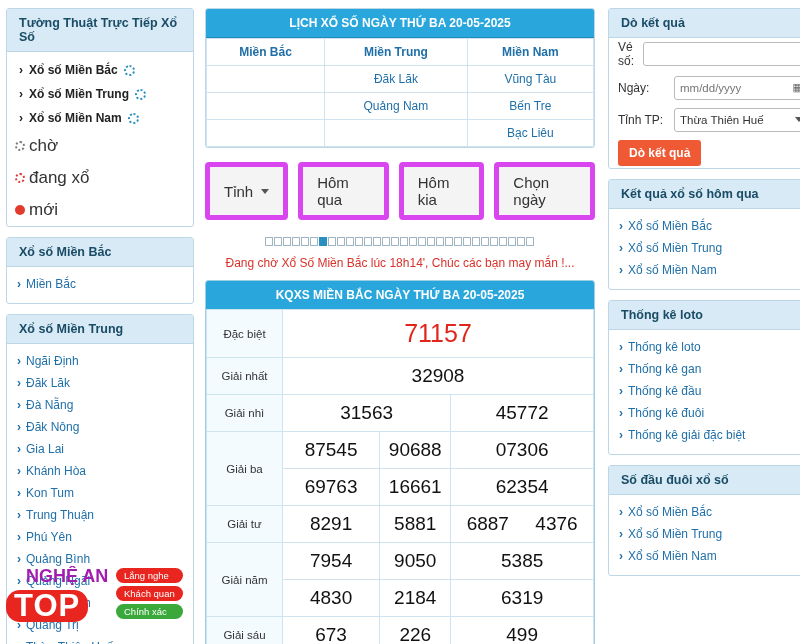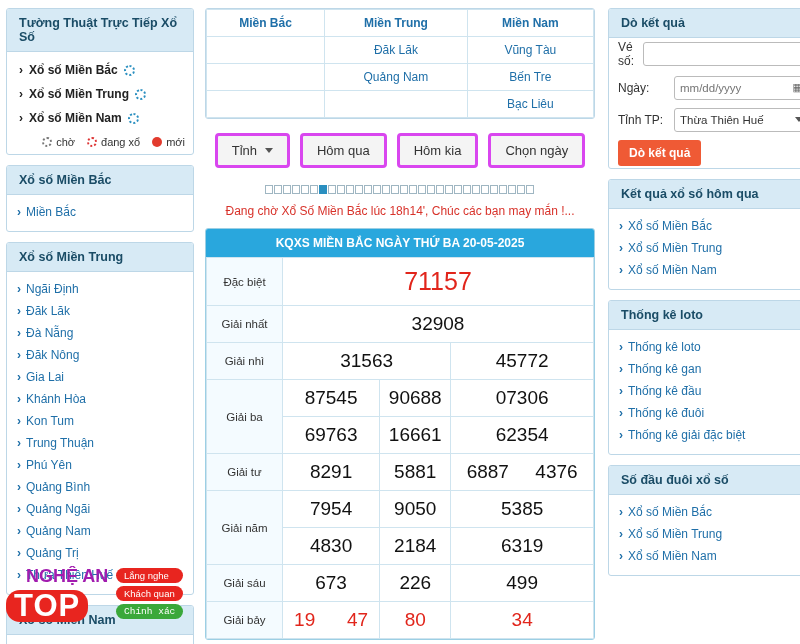--- a/index.html
+++ b/index.html
@@ -66,22 +66,22 @@
     color: #222;
     font-weight: bold;
   }
   .spin {
     display: inline-block;
     width: 11px; height: 11px;
     border: 2px dotted #2a8fc0;
     border-radius: 50%;
   }
   .legend {
-    display: flex; justify-content: flex-end; gap: 12px;
-    padding: 6px 0 4px 0; font-size: 11px; color: #333;
+    display: flex; justify-content: center; gap: 12px;
+    padding: 6px 0 4px 0; font-size: 17px; color: #333; flex-direction: column;
   }
   .legend .dot-wait { width: 10px; height: 10px; border: 2px dotted #777; border-radius: 50%; display:inline-block; }
   .legend .dot-run { width: 10px; height: 10px; border: 2px dotted #d33; border-radius: 50%; display:inline-block; }
   .legend .dot-new { width: 10px; height: 10px; background: #e23b2e; border-radius: 50%; display:inline-block; }
   .legend span.lbl { margin-left: 4px; }
   .legend div { display: flex; align-items: center; }
 
   .mb-box, .mt-box, .mn-box { margin-bottom: 10px; }
 
   
@@ -102,21 +102,21 @@
     font-weight: bold; font-size: 18px; color: #a21caf;
   }
   .badges { position: absolute; left: 110px; top: 2px; }
   .badge {
     display: block;
     background: #e8251f; color: #fff;
     font-size: 9.5px; border-radius: 9px;
     padding: 2px 8px; margin-bottom: 3px;
     white-space: nowrap;
   }
-  .badge.green { background: #3aa83a; font-family: Liberation Mono, monospace; }
+  .badge.green { background: #3aa83a; }
 
   
   .center-col {
     position: absolute; left: 205px; top: 8px; width: 390px;
   }
   .sched-box .panel-head {
     background: #29a7dd; color: #fff; text-align: center;
     border-bottom: 1px solid #1f8bbb;
     font-size: 12px;
   }
@@ -132,24 +132,24 @@
   }
   table.sched th { color: #1f6fa8; font-weight: bold; }
   table.sched td a, table.sched td span.lnk { color: #1f6fa8; }
 
   .ctrl-row {
     display: flex; justify-content: center; gap: 10px;
     margin-top: 14px;
   }
   .btn {
     background: #f4f4f4;
-    border: 3px solid #d946ef;
+    border: 5px solid #d946ef;
     border-radius: 4px;
     padding: 7px 14px;
-    font-size: 13px;
+    font-size: 15px;
     color: #333;
     cursor: pointer;
   }
   .btn.select { display: flex; align-items: center; gap: 8px; }
   .caret {
     width: 0; height: 0;
     border-left: 4px solid transparent;
     border-right: 4px solid transparent;
     border-top: 5px solid #555;
     display: inline-block;
@@ -322,20 +322,21 @@
     <div class="badges">
       <span class="badge">Lắng nghe</span>
       <span class="badge">Khách quan</span>
       <span class="badge green">Chính xác</span>
     </div>
   </div>
 
   <div class="center-col">
 
     <div class="panel sched-box">
+      <div class="panel-head">LỊCH XỔ SỐ NGÀY THỨ BA 20-05-2025</div>
       <table class="sched">
         <tbody>
             <tr>
           <th>Miền Bắc</th>
           <th>Miền Trung</th>
           <th>Miền Nam</th>
         </tr>
         <tr>
           <td></td>
           <td><span class="lnk">Đăk Lăk</span></td>

